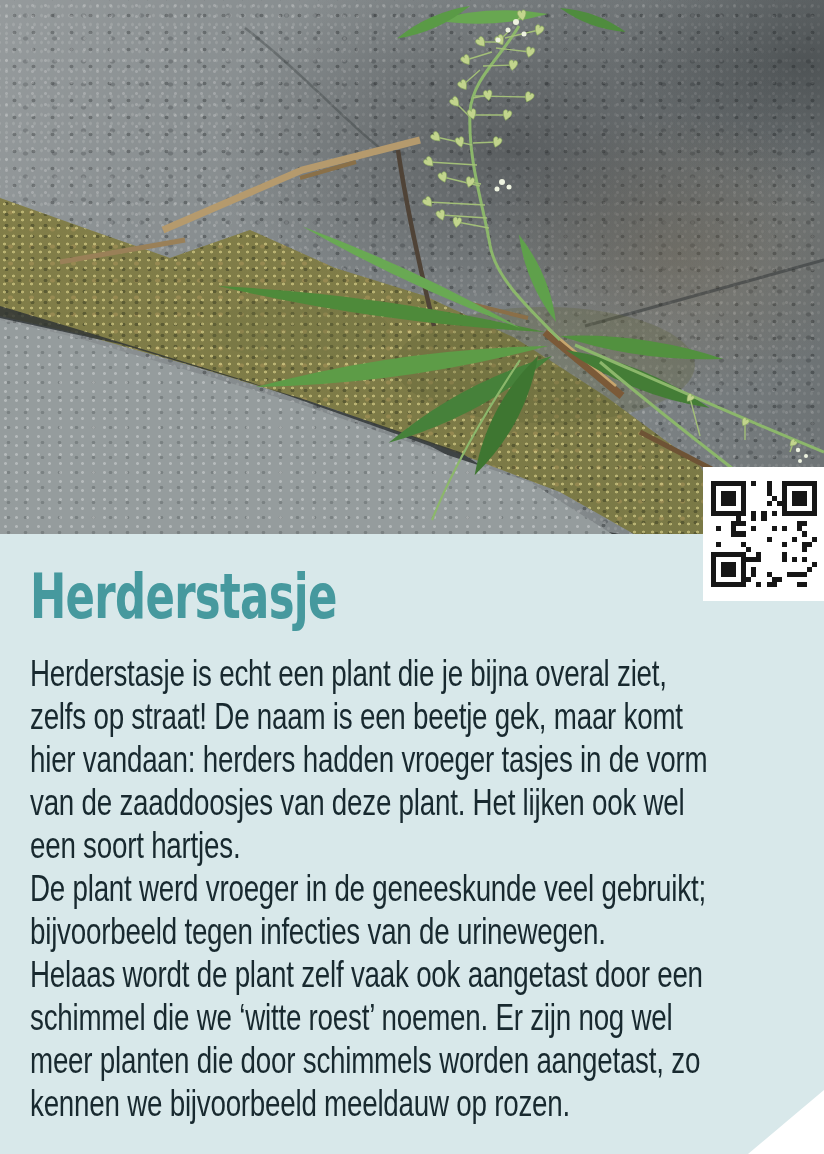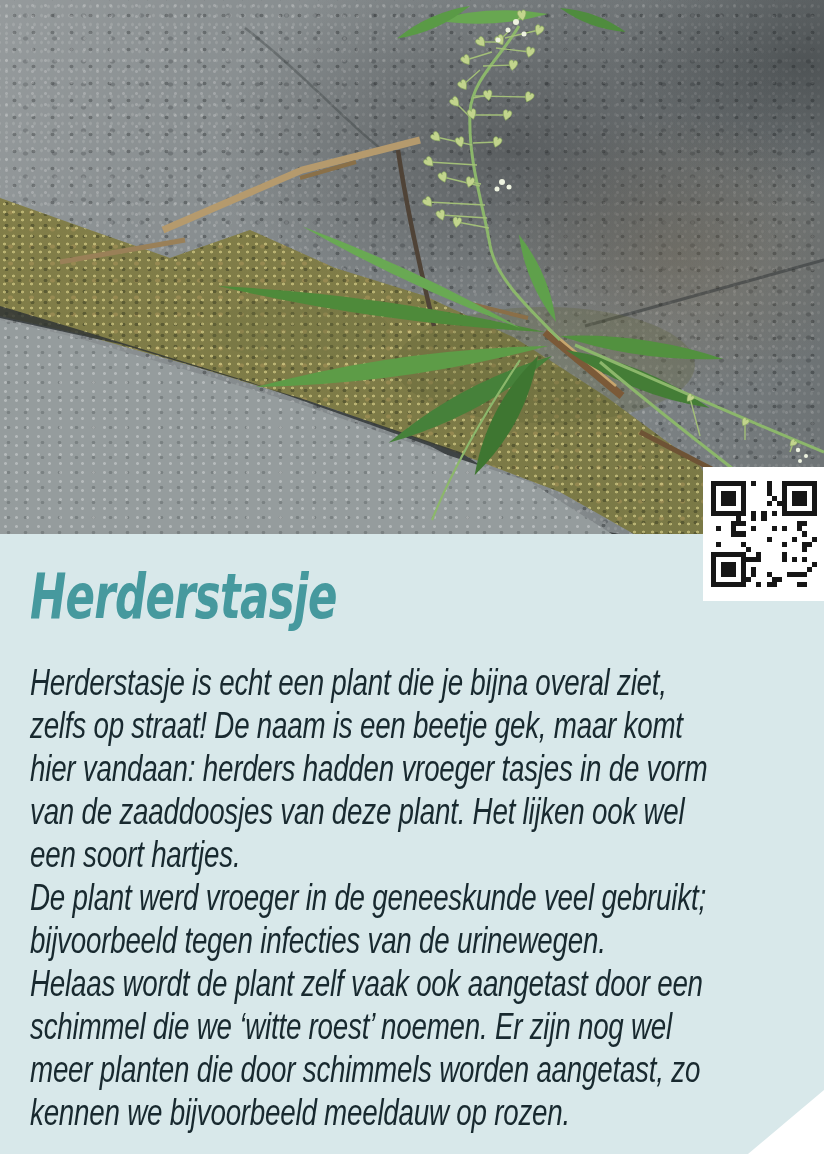--- a/index.html
+++ b/index.html
@@ -1,18 +1,18 @@
 <!DOCTYPE html>
 <html><head>
 <meta charset="utf-8">
 <style>
   html,body{margin:0;padding:0;background:#ffffff;}
   .page{
     position:relative;width:824px;height:1154px;overflow:hidden;
-    font-family:"Liberation Sans",sans-serif;background:#ffffff;font-style:italic;
+    font-family:"Liberation Sans",sans-serif;background:#ffffff;
   }
   
   .photo{position:absolute;top:0;left:0;width:824px;height:534px;overflow:hidden;}
   .asphalt-base{
     position:absolute;inset:0;background-color:#848a8c;
     background-image:
       radial-gradient(rgba(255,255,255,.20) 1.2px, transparent 2px),
       radial-gradient(rgba(28,32,34,.38) 1.5px, transparent 2.4px),
       radial-gradient(rgba(225,228,228,.16) 1px, transparent 1.7px),
       radial-gradient(rgba(45,50,52,.30) 2px, transparent 3.2px);
@@ -62,21 +62,21 @@
   .panel{
     position:absolute;top:534px;left:0;width:824px;height:620px;
     background:#d8e8ea;box-sizing:border-box;padding:32px 30px 0 30px;
     clip-path:polygon(0 0,824px 0,824px 556px,748px 620px,0 620px);
   }
   .panel h1{
     margin:0;font-family:"DejaVu Sans",sans-serif;font-weight:bold;
     font-size:62px;line-height:62px;color:#46999e;letter-spacing:-1px;
     transform:scaleX(.70);transform-origin:left center;white-space:nowrap;
   }
-  .article{margin-top:33px;}
+  .article{margin-top:24px;}
   .article .line{
     font-family:"Liberation Sans",sans-serif;
     font-size:37px;line-height:43px;color:#18292f;white-space:nowrap;
     transform:scaleX(.75);transform-origin:left center;letter-spacing:-.3px;
   }
 </style>
 </head>
 <body>
 
 <div class="page">

